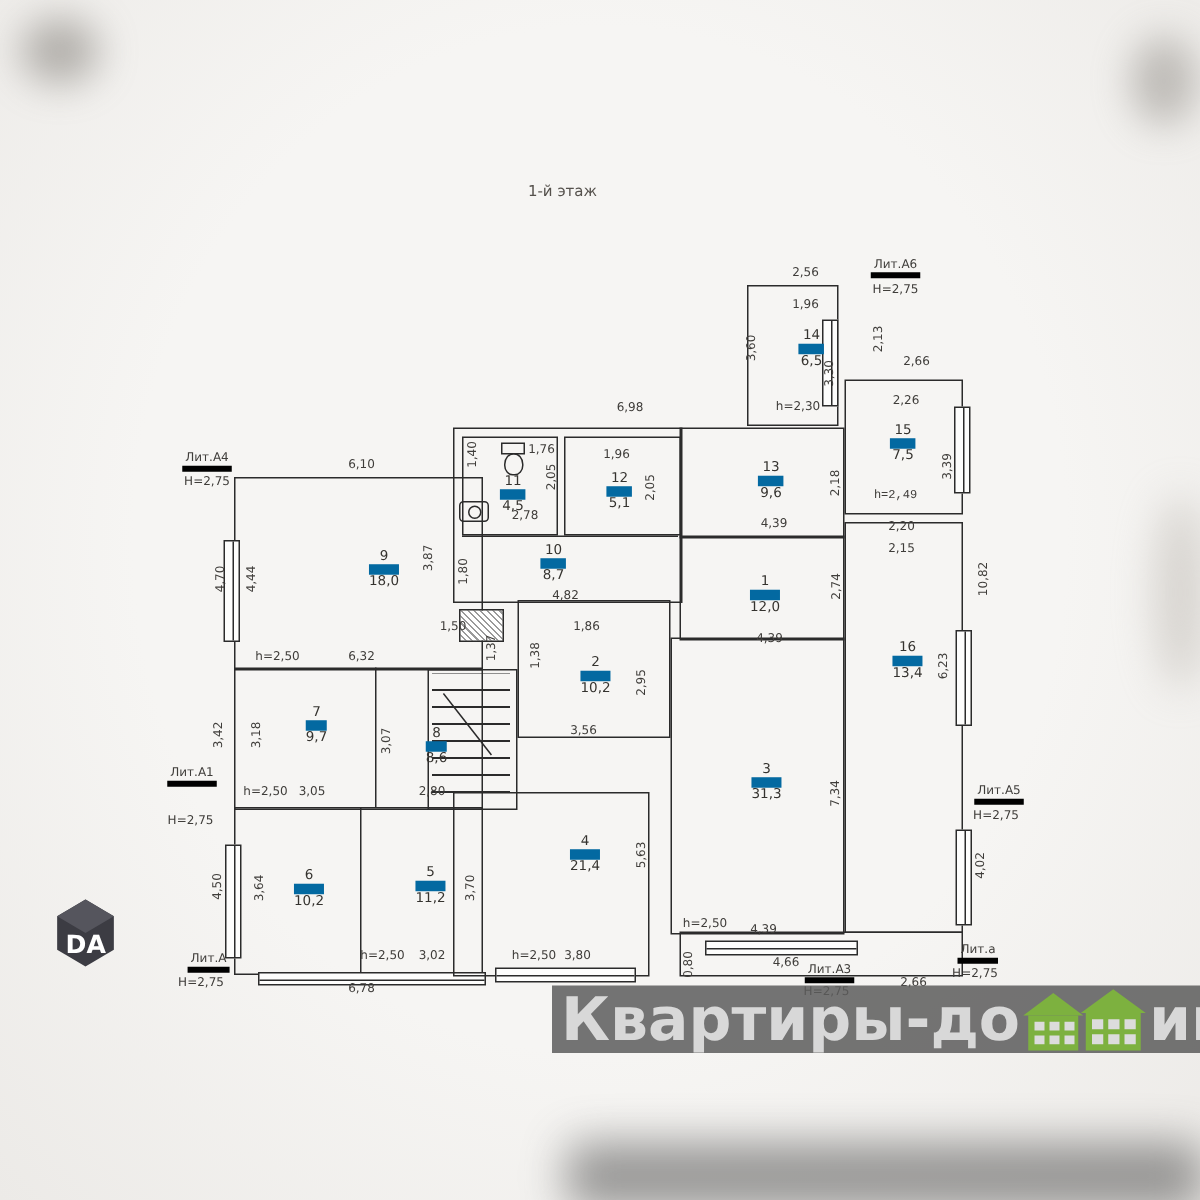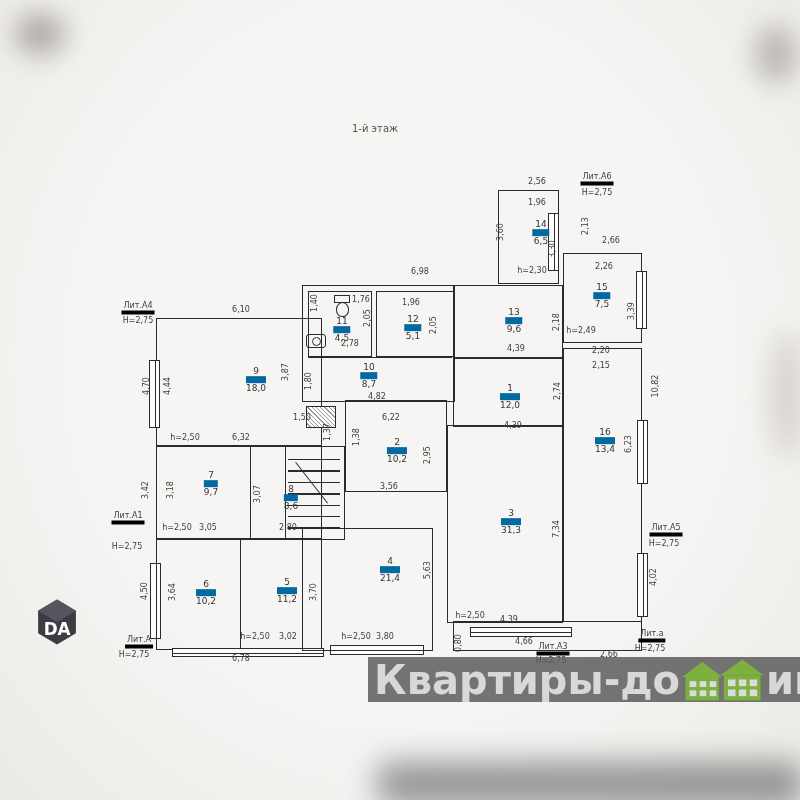--- a/index.html
+++ b/index.html
@@ -99,21 +99,21 @@
         <span class="dim lit" style="left: 597px; top: 179px;">Лит.А6</span>
         <span class="dim" style="left: 597px; top: 193px;">H=2,75</span>
         <span class="dim" style="left: 537px; top: 203px;">1,96</span>
         <span class="dim rot" style="left: 501px; top: 232px;">3,60</span>
         <span class="dim rot" style="left: 586px; top: 226px;">2,13</span>
         <span class="dim rot" style="left: 553px; top: 249px;">3,30</span>
         <span class="dim" style="left: 532px; top: 271px;">h=2,30</span>
         <span class="dim" style="left: 611px; top: 241px;">2,66</span>
         <span class="dim" style="left: 604px; top: 267px;">2,26</span>
         <span class="dim rot" style="left: 632px; top: 311px;">3,39</span>
-        <span class="dim" style="left: 581px; top: 331px;">h=2,49</span>
+        <span class="dim" style="left: 597px; top: 331px; font-family: Liberation Mono, monospace;">h=2,49</span>
         <span class="dim" style="left: 601px; top: 351px;">2,20</span>
         <span class="dim" style="left: 601px; top: 366px;">2,15</span>
         <span class="dim rot" style="left: 656px; top: 386px;">10,82</span>
         <span class="dim rot" style="left: 629px; top: 444px;">6,23</span>
         <span class="dim lit" style="left: 666px; top: 530px;">Лит.А5</span>
         <span class="dim" style="left: 664px; top: 544px;">H=2,75</span>
         <span class="dim rot" style="left: 654px; top: 577px;">4,02</span>
         <span class="dim lit" style="left: 652px; top: 636px;">Лит.а</span>
         <span class="dim" style="left: 650px; top: 649px;">H=2,75</span>
         <span class="dim lit" style="left: 138px; top: 308px;">Лит.А4</span>
@@ -144,21 +144,21 @@
         <span class="dim rot" style="left: 315px; top: 303px;">1,40</span>
         <span class="dim" style="left: 361px; top: 300px;">1,76</span>
         <span class="dim" style="left: 411px; top: 303px;">1,96</span>
         <span class="dim rot" style="left: 368px; top: 318px;">2,05</span>
         <span class="dim rot" style="left: 434px; top: 325px;">2,05</span>
         <span class="dim" style="left: 350px; top: 344px;">2,78</span>
         <span class="dim rot" style="left: 309px; top: 381px;">1,80</span>
         <span class="dim" style="left: 377px; top: 397px;">4,82</span>
         <span class="dim" style="left: 302px; top: 418px;">1,50</span>
         <span class="dim rot" style="left: 328px; top: 432px;">1,37</span>
-        <span class="dim" style="left: 391px; top: 418px;">6,22</span>
+        <span class="dim" style="left: 391px; top: 418px;">1,86</span>
         <span class="dim rot" style="left: 357px; top: 437px;">1,38</span>
         <span class="dim rot" style="left: 428px; top: 455px;">2,95</span>
         <span class="dim" style="left: 389px; top: 487px;">3,56</span>
         <span class="dim rot" style="left: 557px; top: 322px;">2,18</span>
         <span class="dim" style="left: 516px; top: 349px;">4,39</span>
         <span class="dim rot" style="left: 558px; top: 391px;">2,74</span>
         <span class="dim" style="left: 513px; top: 426px;">4,39</span>
         <span class="dim rot" style="left: 557px; top: 529px;">7,34</span>
         <span class="dim rot" style="left: 428px; top: 570px;">5,63</span>
         <span class="dim" style="left: 356px; top: 637px;">h=2,50</span>

